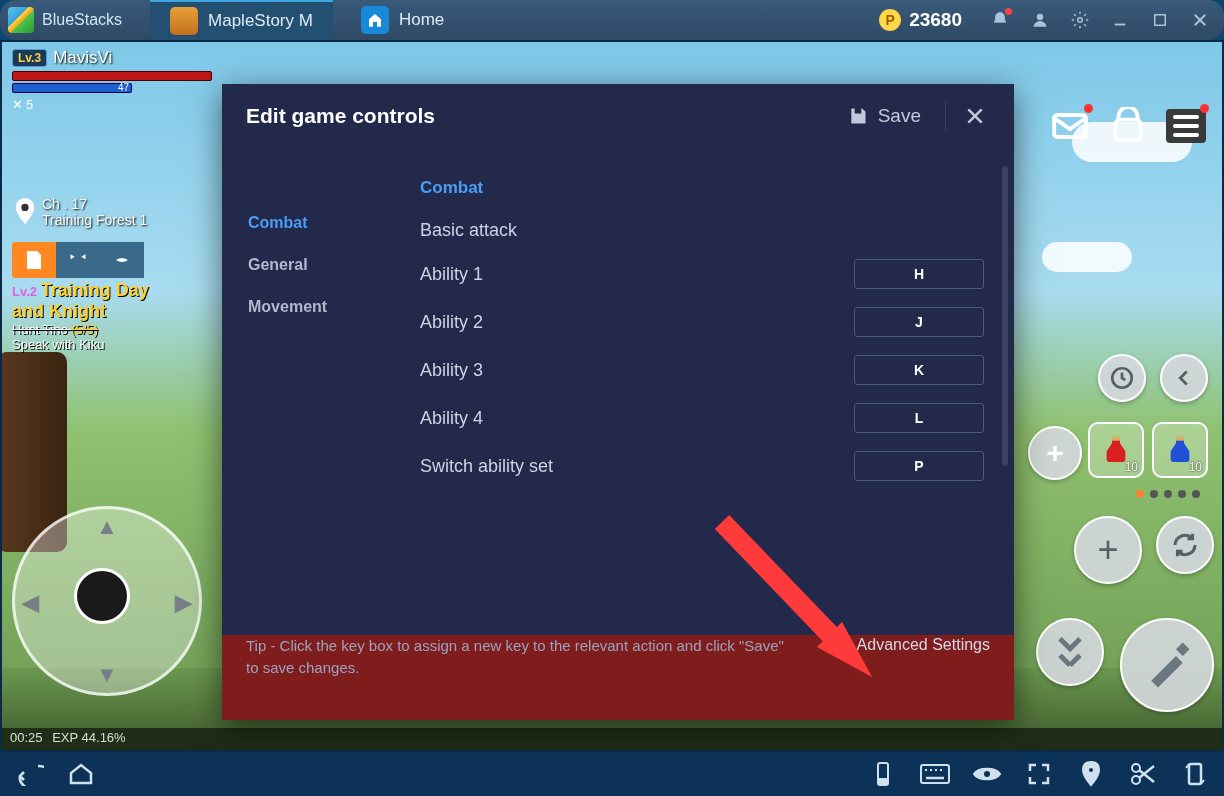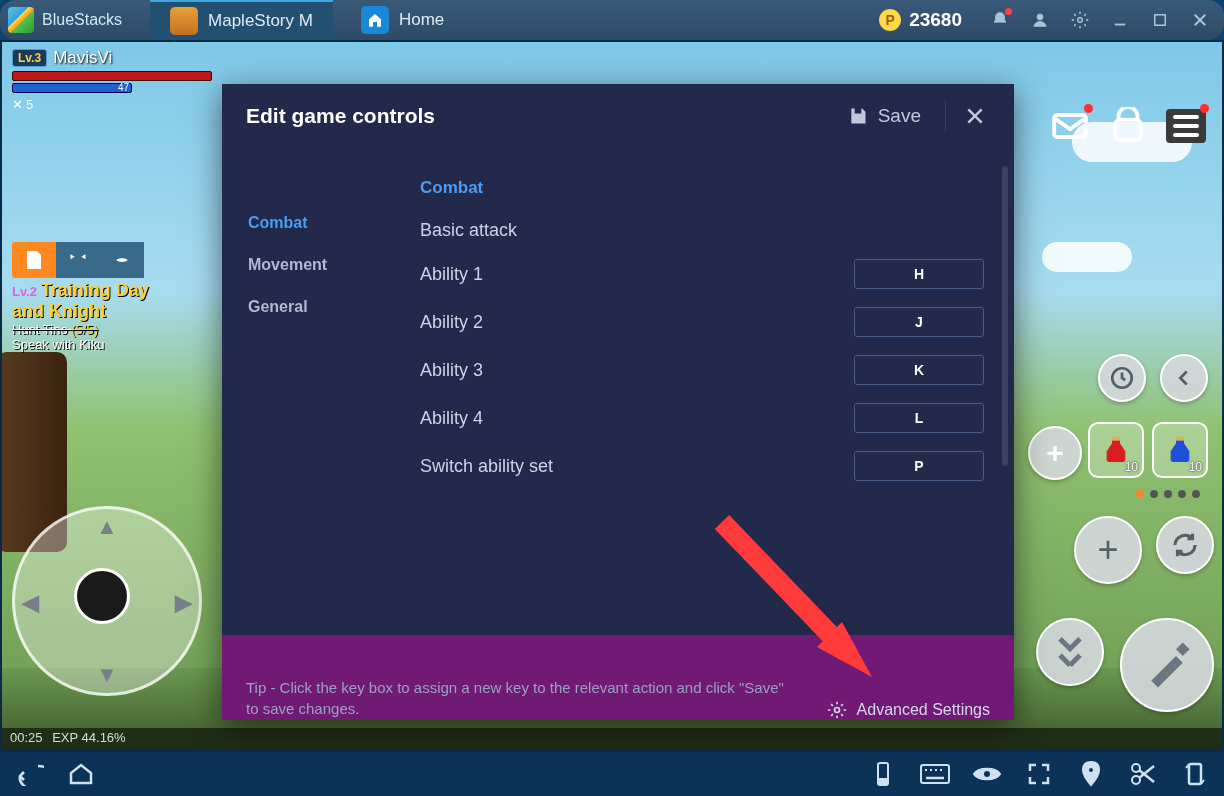--- a/index.html
+++ b/index.html
@@ -101,21 +101,21 @@
 .side-item.active { color:#4a9df5; }
 
 .modal-main { flex:1; padding:30px 30px 10px 10px; position:relative; }
 .section-heading { color:#4a9df5; font-size:17px; font-weight:600; margin-bottom:22px; padding-left:8px; }
 .control-row { display:flex; align-items:center; margin-bottom:18px; }
 .control-label { flex:1; color:#cdd2e4; font-size:18px; padding-left:8px; }
 .key-box { width:130px; height:30px; border:1.5px solid #4a5a88; border-radius:3px; display:flex; align-items:center; justify-content:center; color:#fff; font-size:14px; font-weight:bold; cursor:pointer; }
 .key-box.selected { border-color:#55a5f5; background:rgba(72,140,220,0.18); color:#6ab5ff; }
 .modal-scroll { position:absolute; top:18px; right:6px; width:6px; height:300px; background:#3a4262; border-radius:3px; }
 
-.modal-footer { height:85px; background:#701a75; display:flex; align-items:flex-end; padding:0 24px; }
+.modal-footer { height:85px; background:#7f1d1d; display:flex; align-items:flex-start; padding:0 24px; }
 .tip-text { flex:1; color:#9ba2c0; font-size:15px; line-height:1.45; padding-right:30px; }
 .adv-btn { display:flex; align-items:center; gap:10px; color:#d3d7e8; font-size:16px; font-weight:500; cursor:pointer; }
 .adv-icon { width:20px; height:20px; }
 
 
 .arrow-annotation { position:absolute; top:470px; left:700px; width:200px; height:180px; pointer-events:none; z-index:50; }
 
 
 .bottombar { position:absolute; bottom:0; left:0; right:0; height:44px; background:#0c3357; display:flex; align-items:center; padding:0 14px; gap:18px; }
 .bb-left { display:flex; gap:22px; }
@@ -198,20 +198,30 @@
     </div>
     <div class="hp-bar"></div>
     <div style="display:flex;align-items:center;">
       <div class="mp-bar">
           <span class="mp-num">47</span>
         </div>
     </div>
     <div class="swords">✕ <span>5</span></div>
   </div>
 
+  <div class="location">
+    <svg class="pin-icon" viewBox="0 0 24 30">
+        <path d="M12 0C6 0 2 4 2 10c0 7 10 18 10 18s10-11 10-18c0-6-4-10-10-10z" fill="#fff"></path>
+        <circle cx="12" cy="10" r="4" fill="#333"></circle>
+      </svg>
+    <div class="loc-text">
+      <div>Ch . 17</div>
+      <div>Training Forest 1</div>
+    </div>
+  </div>
 
   <div class="quest-tabs">
     <div class="qt qt-active">
         <svg width="24" height="24" viewBox="0 0 24 24">
           <path d="M5 3h10l4 4v14H5z" fill="#fff"></path>
         </svg>
       </div>
     <div class="qt qt2">
         <svg width="24" height="20" viewBox="0 0 24 24">
           <path d="M3 5l5 3-5 3zM21 5l-5 3 5 3z" fill="#fff"></path>
@@ -335,22 +345,22 @@
       <div class="close-btn">
         <svg viewBox="0 0 24 24">
             <line x1="4" y1="4" x2="20" y2="20"></line>
             <line x1="20" y1="4" x2="4" y2="20"></line>
           </svg>
       </div>
     </div>
     <div class="modal-body">
       <div class="modal-sidebar">
         <div class="side-item active">Combat</div>
+        <div class="side-item">General</div>
         <div class="side-item">Movement</div>
-        <div class="side-item">General</div>
       </div>
       <div class="modal-main">
         <div class="section-heading">Combat</div>
         <div class="control-row">
           <div class="control-label">Basic attack</div>
         </div>
         <div class="control-row">
           <div class="control-label">Ability 1</div>
           <div class="key-box">H</div>
         </div>

